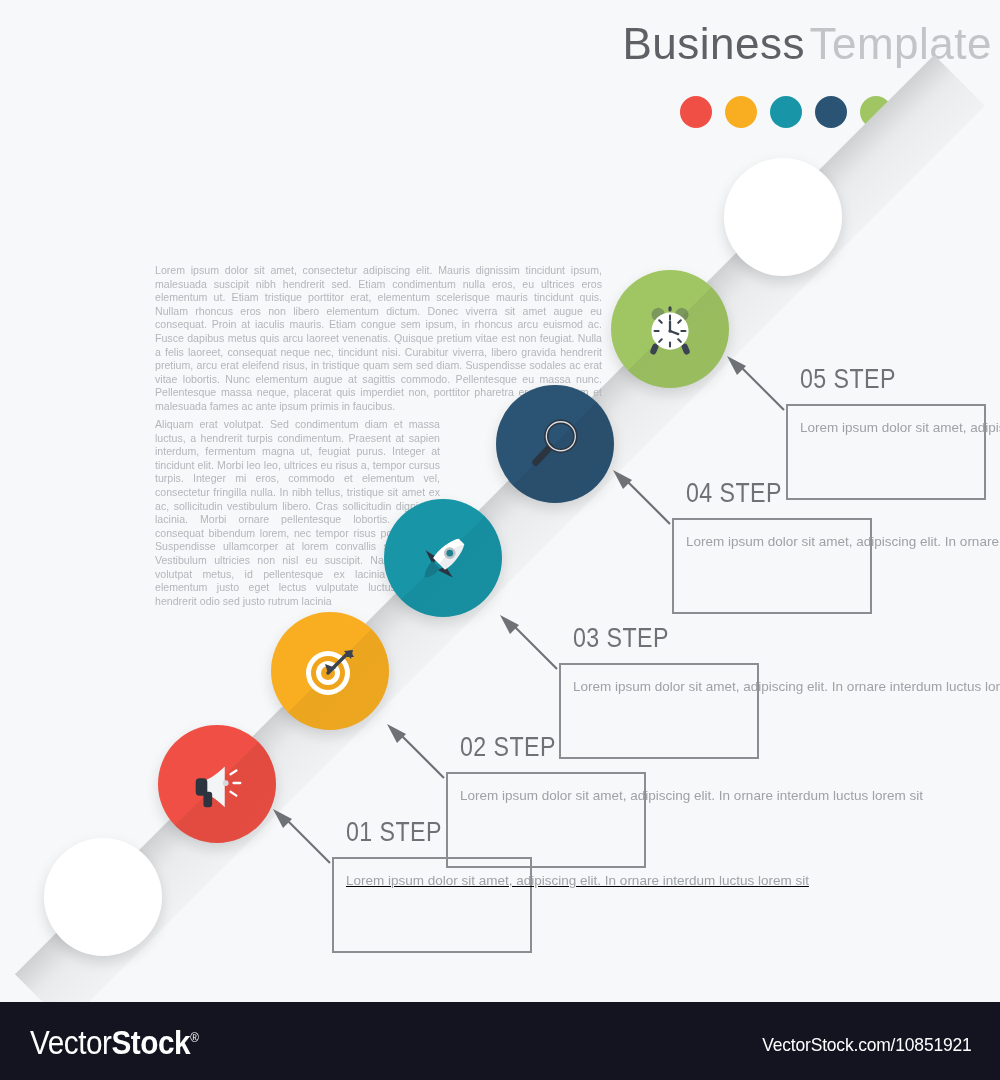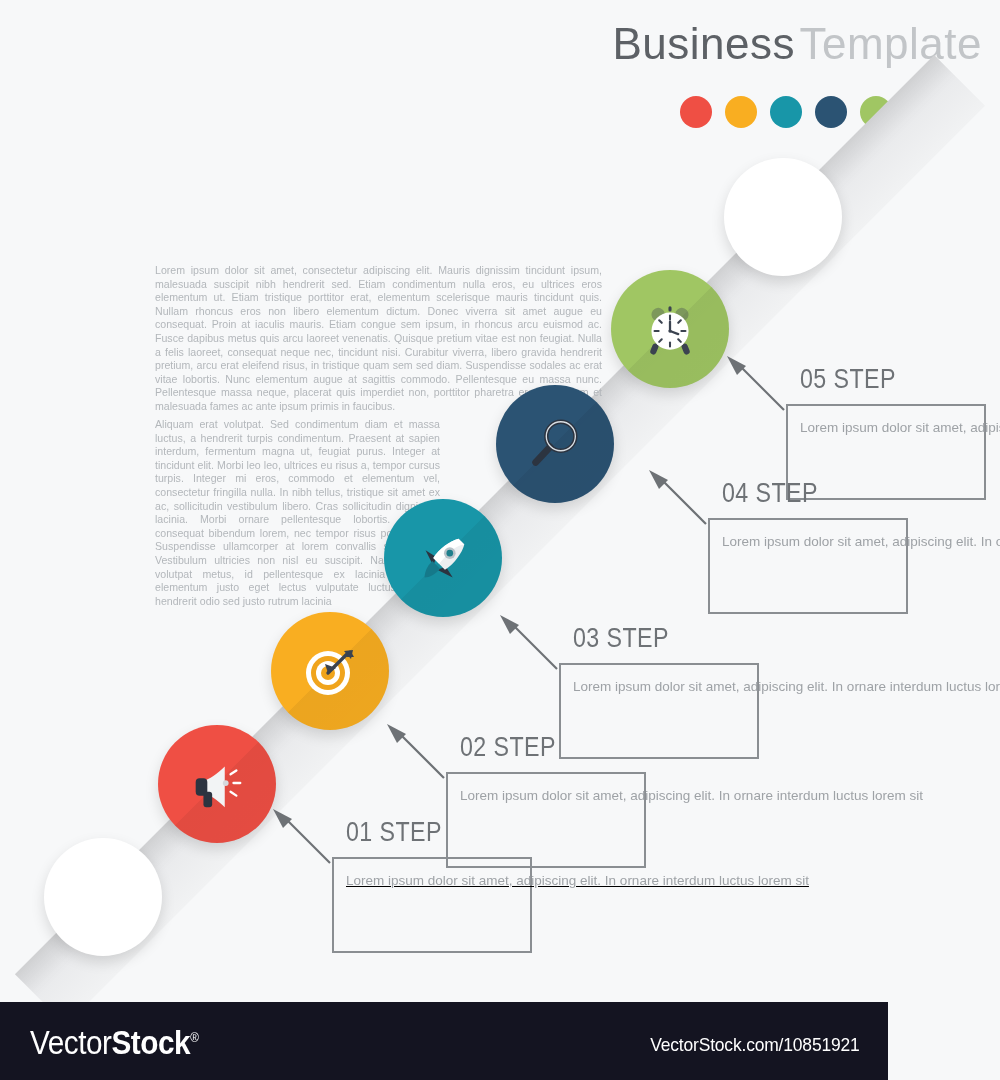--- a/index.html
+++ b/index.html
@@ -15,21 +15,21 @@
     width: 1000px;
     height: 1080px;
     background: #f7f8f9;
     overflow: hidden;
   }
 
   
   .title-wrap {
     position: absolute;
     top: 22px;
-    right: 18px;
+    right: 8px;
     text-align: right;
     line-height: 1;
     white-space: nowrap;
   }
   .title-1 {
     font-size: 44px;
     color: #5d6166;
     font-weight: 400;
     letter-spacing: 0.5px;
   }
@@ -138,21 +138,21 @@
     text-align: justify;
   }
   .copy.p1 { left: 155px; top: 264px; width: 447px; }
   .copy.p2 { left: 155px; top: 418px; width: 285px; }
 
   
   .footer {
     position: absolute;
     left: 0;
     bottom: 0;
-    width: 888px;
+    width: 1000px;
     height: 78px;
     background: #141421;
   }
   .vs-logo {
     position: absolute;
     left: 30px;
     top: 22px;
     font-size: 33px;
     color: #ffffff;
     letter-spacing: -0.5px;
@@ -285,21 +285,21 @@
     <svg class="arrow-svg" width="72" height="60" viewBox="0 0 72 60" style="left:-68px; top:-50px;">
       <line x1="66" y1="56" x2="22" y2="12" stroke="#6e7276" stroke-width="2.2"></line>
       <path d="M9 2 L28 12 L19 21 Z" fill="#6e7276"></path>
     </svg>
     <div class="step-label">05 STEP</div>
     <div class="box">
       <p>Lorem ipsum dolor sit amet, adipiscing elit. In ornare interdum luctus lorem sit</p>
     </div>
   </div>
 
-  <div class="callout" style="left:708px; top:518px;">
+  <div class="callout" style="left:672px; top:518px;">
     <svg class="arrow-svg" width="72" height="60" viewBox="0 0 72 60" style="left:-68px; top:-50px;">
       <line x1="66" y1="56" x2="22" y2="12" stroke="#6e7276" stroke-width="2.2"></line>
       <path d="M9 2 L28 12 L19 21 Z" fill="#6e7276"></path>
     </svg>
     <div class="step-label">04 STEP</div>
     <div class="box">
       <p>Lorem ipsum dolor sit amet, adipiscing elit. In ornare interdum luctus lorem sit</p>
     </div>
   </div>
 

